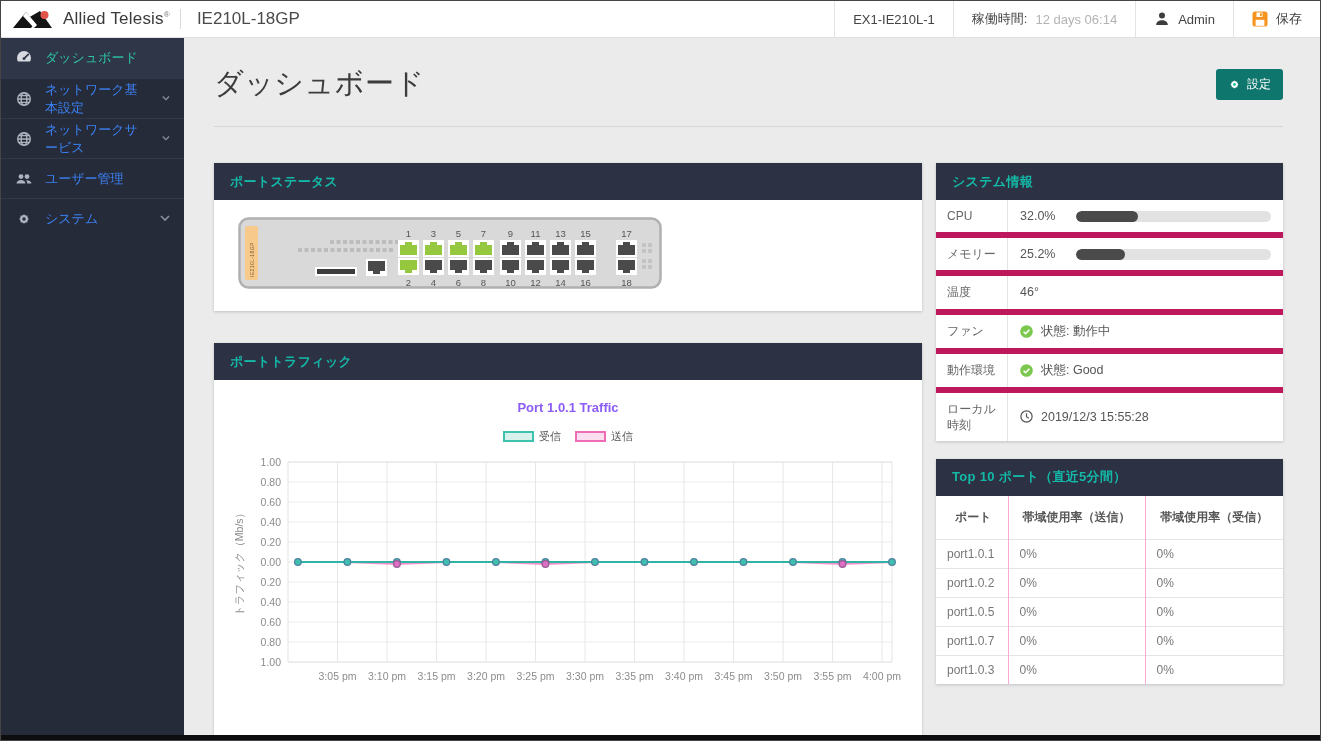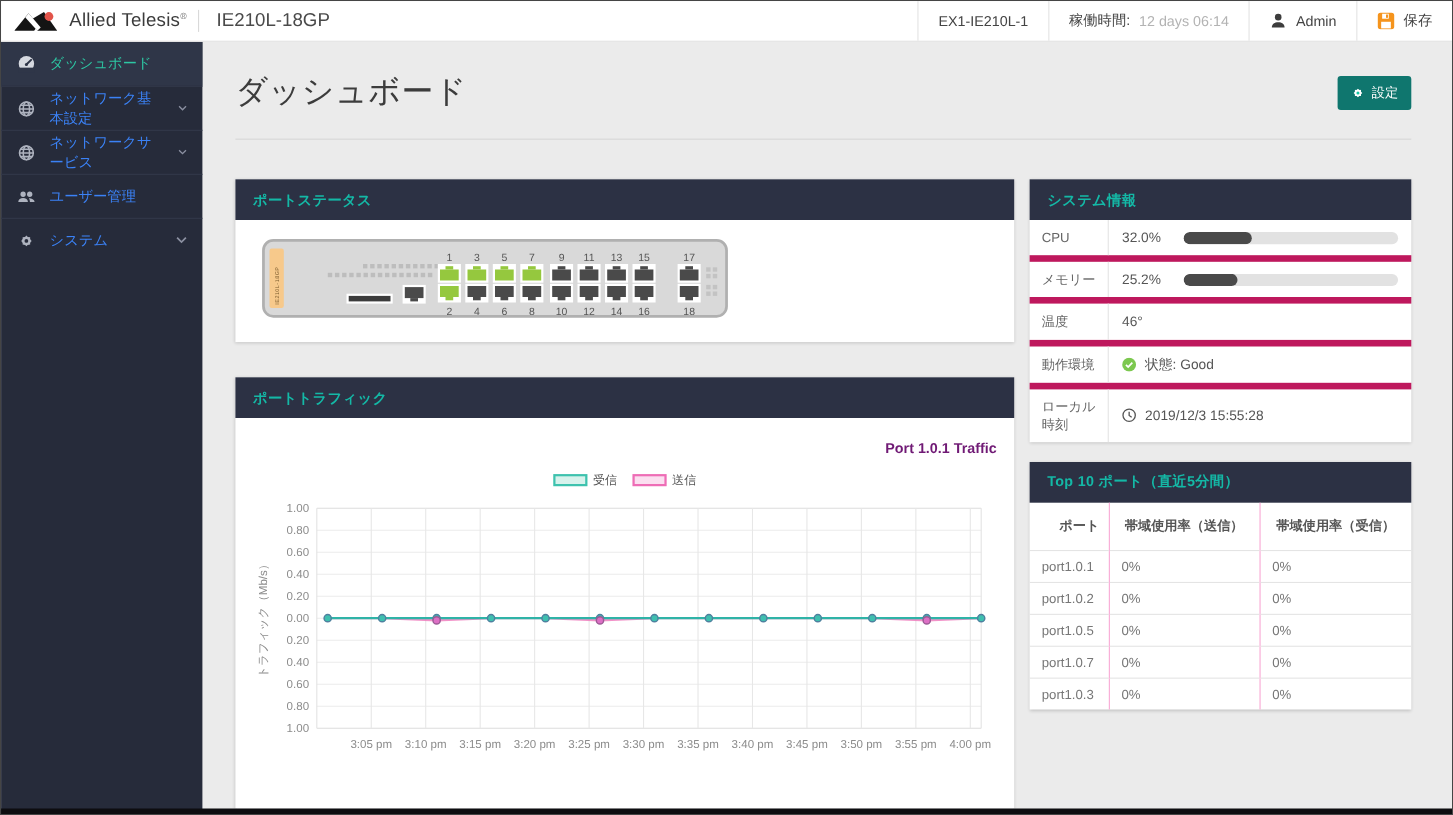--- a/index.html
+++ b/index.html
@@ -39,38 +39,38 @@
   .panel { background:#fff; box-shadow:0 1px 3px rgba(0,0,0,.18); }
   .panel-header { background:#2c3144; color:#14b8a6; font-size:13px; font-weight:600; height:37px; display:flex; align-items:center; padding:0 16px; letter-spacing:.3px; }
   .mb32 { margin-bottom:32px; }
   .mb18 { margin-bottom:18px; }
 
   
   .ps-body { padding:17px 0 22px 24px; }
 
   
   .chart-body { padding:14px 16px 60px 16px; }
-  .chart-title { text-align:right; font-size:13px; font-weight:bold; color:#701a75; margin:6px 0 14px; }
+  .chart-title { text-align:center; font-size:13px; font-weight:bold; color:#8b5cf6; margin:6px 0 14px; }
   .legend { display:flex; justify-content:center; gap:14px; margin-bottom:6px; }
   .legend-item { display:flex; align-items:center; gap:5px; font-size:11px; color:#555; }
   .swatch { width:31px; height:11px; border-style:solid; border-width:2px; }
 
   
   .si-row { display:flex; border-bottom:6px solid #be185d; }
   .si-row:last-child { border-bottom:none; }
   .si-label { width:72px; flex:0 0 72px; border-right:1px solid #e4e4e4; padding:8px 6px 8px 11px; font-size:12px; color:#666; line-height:1.35; }
   .si-value { flex:1; display:flex; align-items:center; gap:8px; padding:8px 12px; font-size:12.5px; color:#555; }
   .bar-track { flex:1; max-width:212px; height:11px; background:#e2e2e2; border-radius:6px; overflow:hidden; margin-left:6px; }
   .bar-fill { height:100%; background:#4a4a4a; border-radius:6px; }
   .si-val-text { min-width:42px; }
 
   
   .t10 { width:100%; border-collapse:collapse; }
   .t10 th { font-size:12px; color:#555; font-weight:bold; padding:13px 8px; }
-  .t10 th:first-child { text-align:right; padding-left:11px; }
+  .t10 th:first-child { text-align:center; padding-left:11px; }
   .t10 td { font-size:12px; color:#777; padding:7px 8px 7px 11px; border-top:1px solid #e4e4e4; }
   .t10 th+th, .t10 td+td { border-left:1px solid #f9a8d4; }
   .t10 col.c1 { width:72px; } .t10 col.c2 { width:137px; }
 
   .bottom-strip { position:absolute; left:0; right:0; bottom:0; height:5px; background:#0d0d10; z-index:6; }
   svg { display:block; }
 </style>
 </head>
 <body>
 
@@ -419,20 +419,30 @@
                 </div>
               </div>
             </div>
             <div class="si-row">
               <div class="si-label">温度</div>
               <div class="si-value">
                 <span>46°</span>
               </div>
             </div>
             <div class="si-row">
+              <div class="si-label">ファン</div>
+              <div class="si-value">
+                <svg width="13" height="13" viewBox="0 0 13 13">
+                  <circle cx="6.5" cy="6.5" r="6.3" fill="#7cc84f"></circle>
+                  <path d="M3.6 6.7l2 2 3.8-4" stroke="#fff" stroke-width="1.6" fill="none"></path>
+                </svg>
+                <span>状態: 動作中</span>
+              </div>
+            </div>
+            <div class="si-row">
               <div class="si-label">動作環境</div>
               <div class="si-value">
                 <svg width="13" height="13" viewBox="0 0 13 13">
                   <circle cx="6.5" cy="6.5" r="6.3" fill="#7cc84f"></circle>
                   <path d="M3.6 6.7l2 2 3.8-4" stroke="#fff" stroke-width="1.6" fill="none"></path>
                 </svg>
                 <span>状態: Good</span>
               </div>
             </div>
             <div class="si-row">

